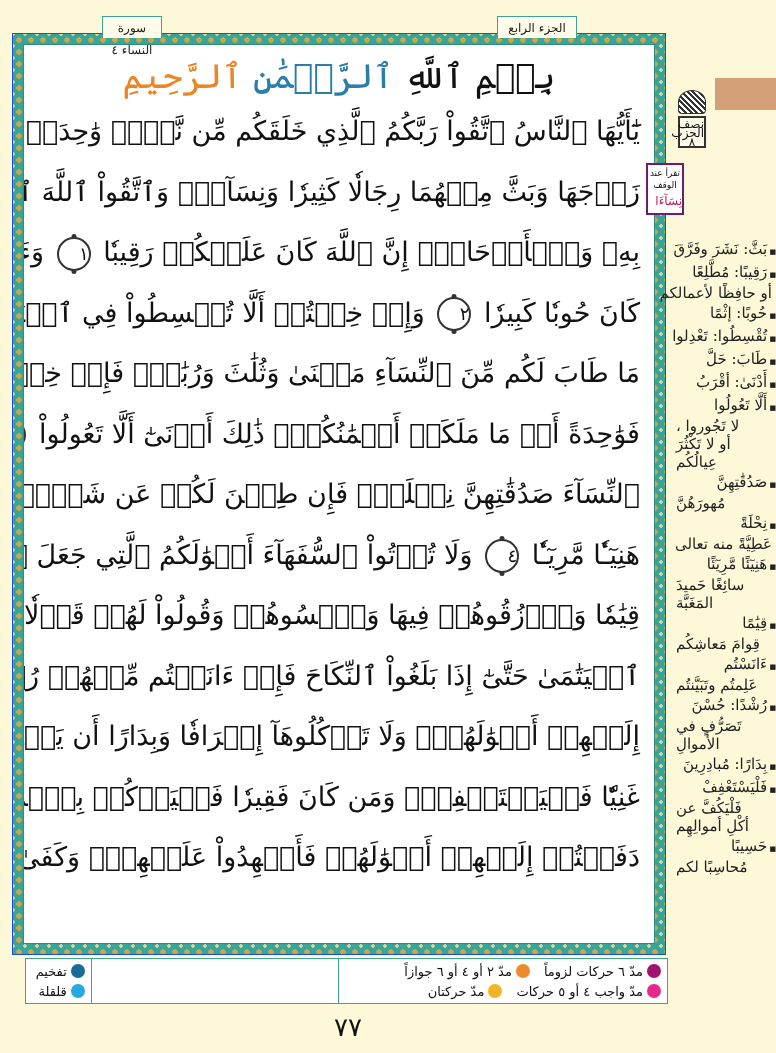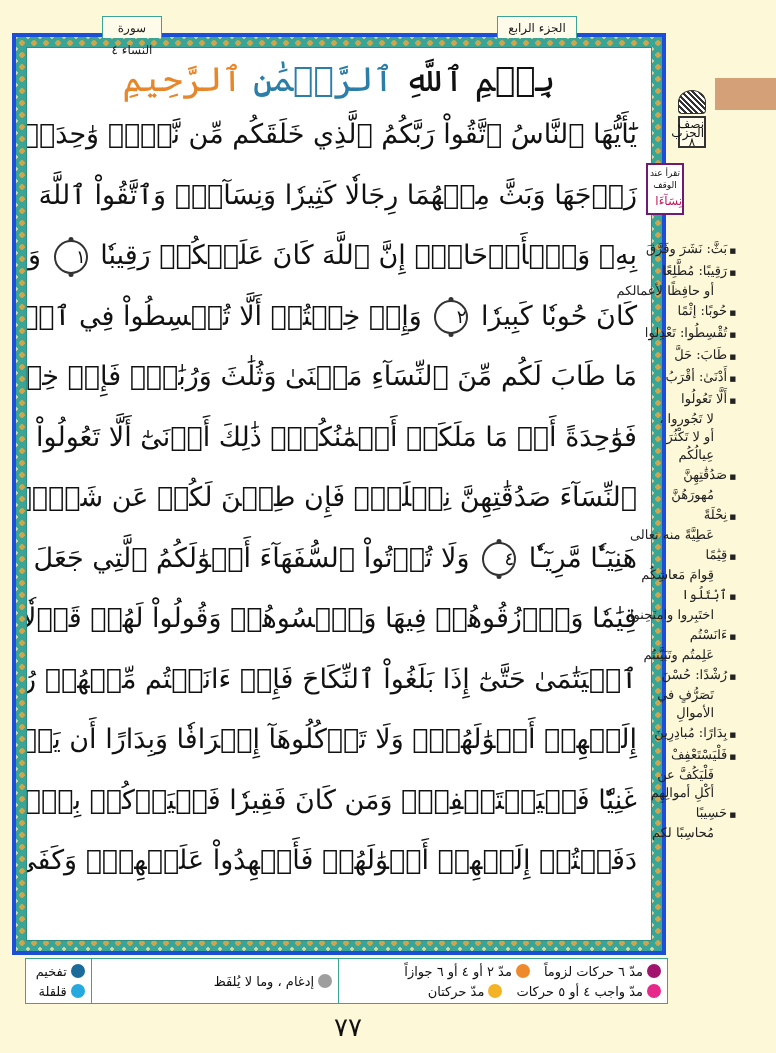--- a/index.html
+++ b/index.html
@@ -8,21 +8,21 @@
     background: #fdf8d8;
     font-family: "DejaVu Sans", sans-serif;
     position: relative;
     color: #111;
   }
   .page-frame {
     position: absolute;
     left: 12px; top: 33px;
     width: 654px; height: 922px;
     background: #3aa596;
-    border: 4px solid #1d4ed8;
+    border: 1px solid #1d4ed8;
     padding: 10px;
   }
   .page-frame::before {
     content: "";
     position: absolute; inset: 0;
     background-image:
       radial-gradient(circle at 50% 50%, #e6a640 0 2.5px, transparent 3px),
       radial-gradient(circle at 50% 50%, #f3e3a5 0 1.5px, transparent 2px);
     background-size: 12px 12px, 12px 12px;
     background-position: 0 0, 6px 6px;
@@ -162,31 +162,31 @@
     direction: rtl;
     font-size: 9px;
     text-align: center;
     line-height: 12px;
     padding-top: 2px;
   }
   .waqf-box .waqf-word { color: #c2185b; font-size: 12px; margin-top: 4px; display: block; padding-left: 43px; }
 
   .glossary {
     position: absolute;
-    left: 636px; top: 240px;
+    left: 676px; top: 240px;
     width: 100px;
     direction: rtl;
     font-family: "DejaVu Serif", serif;
-    font-size: 13px;
+    font-size: 15px;
     color: #222;
   }
   .gloss-entry { margin-bottom: 2px; }
   .gloss-term { display: block; line-height: 18px; white-space: nowrap; }
   .gloss-term::before { content: "■ "; font-size: 7px; }
-  .gloss-def { display: block; line-height: 18px; text-align: right; padding-right: 22px; white-space: nowrap; }
+  .gloss-def { display: block; line-height: 18px; text-align: left; padding-right: 4px; white-space: nowrap; }
 </style>
 </head>
 <body>
 
 <div class="page-frame">
   <div class="text-panel">
     <div class="basmala">
       <span>بِسۡمِ ٱللَّهِ </span><span class="c-blue">ٱلرَّحۡمَٰنِ</span><span class="c-orange"> ٱلرَّحِيمِ</span>
     </div>
 
@@ -273,26 +273,27 @@
     </div>
   <div class="gloss-entry">
       <span class="gloss-term">صَدُقَٰتِهِنَّ</span>
       <span class="gloss-def">مُهورَهُنَّ</span>
     </div>
   <div class="gloss-entry">
       <span class="gloss-term">نِحْلَةً</span>
       <span class="gloss-def">عَطِيَّةً منه تعالى</span>
     </div>
   <div class="gloss-entry">
+      <span class="gloss-term">هَنِيٓئًا مَّرِيٓئًا</span>
+      <span class="gloss-def">سائِغًا حَميدَ</span>
+      <span class="gloss-def">المَغَبَّة</span>
+    </div>
+  <div class="gloss-entry">
       <span class="gloss-term">قِيَٰمًا</span>
       <span class="gloss-def">قِوامَ مَعاشِكُم</span>
-    </div>
-  <div class="gloss-entry">
-      <span class="gloss-term">ٱبْتَلُوا</span>
-      <span class="gloss-def">اختَبِروا وامتَحِنوا</span>
     </div>
   <div class="gloss-entry">
       <span class="gloss-term">ءَانَسْتُم</span>
       <span class="gloss-def">عَلِمتُم وتَبَيَّنتُم</span>
     </div>
   <div class="gloss-entry">
       <span class="gloss-term">رُشْدًا: حُسْنَ</span>
       <span class="gloss-def">تَصَرُّفٍ في</span>
       <span class="gloss-def">الأموالِ</span>
     </div>
@@ -327,26 +328,20 @@
           <span class="dot" style="background:#e6288a"></span>
           <span>مدّ واجب ٤ أو ٥ حركات</span>
         </span>
       <span class="legend-item">
           <span class="dot" style="background:#f4b324"></span>
           <span>مدّ حركتان</span>
         </span>
     </div>
   </div>
   <div class="legend-col c2">
-    <div class="legend-row">
-      <span class="legend-item">
-          <span class="dot" style="background:#9e9e9e"></span>
-          <span>إدغام ، وما لا يُلفَظ</span>
-        </span>
-    </div>
   </div>
   <div class="legend-col c3">
     <div class="legend-row">
       <span class="legend-item">
           <span class="dot" style="background:#1a6a9a"></span>
           <span>تفخيم</span>
         </span>
     </div>
     <div class="legend-row">
       <span class="legend-item">

